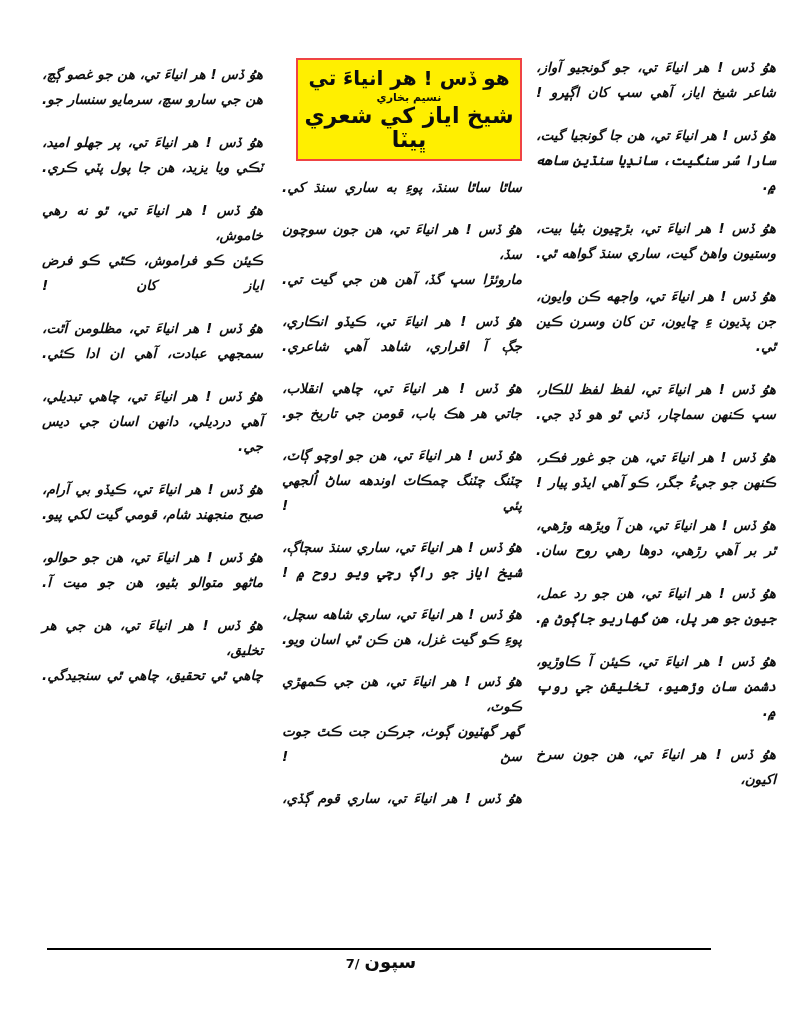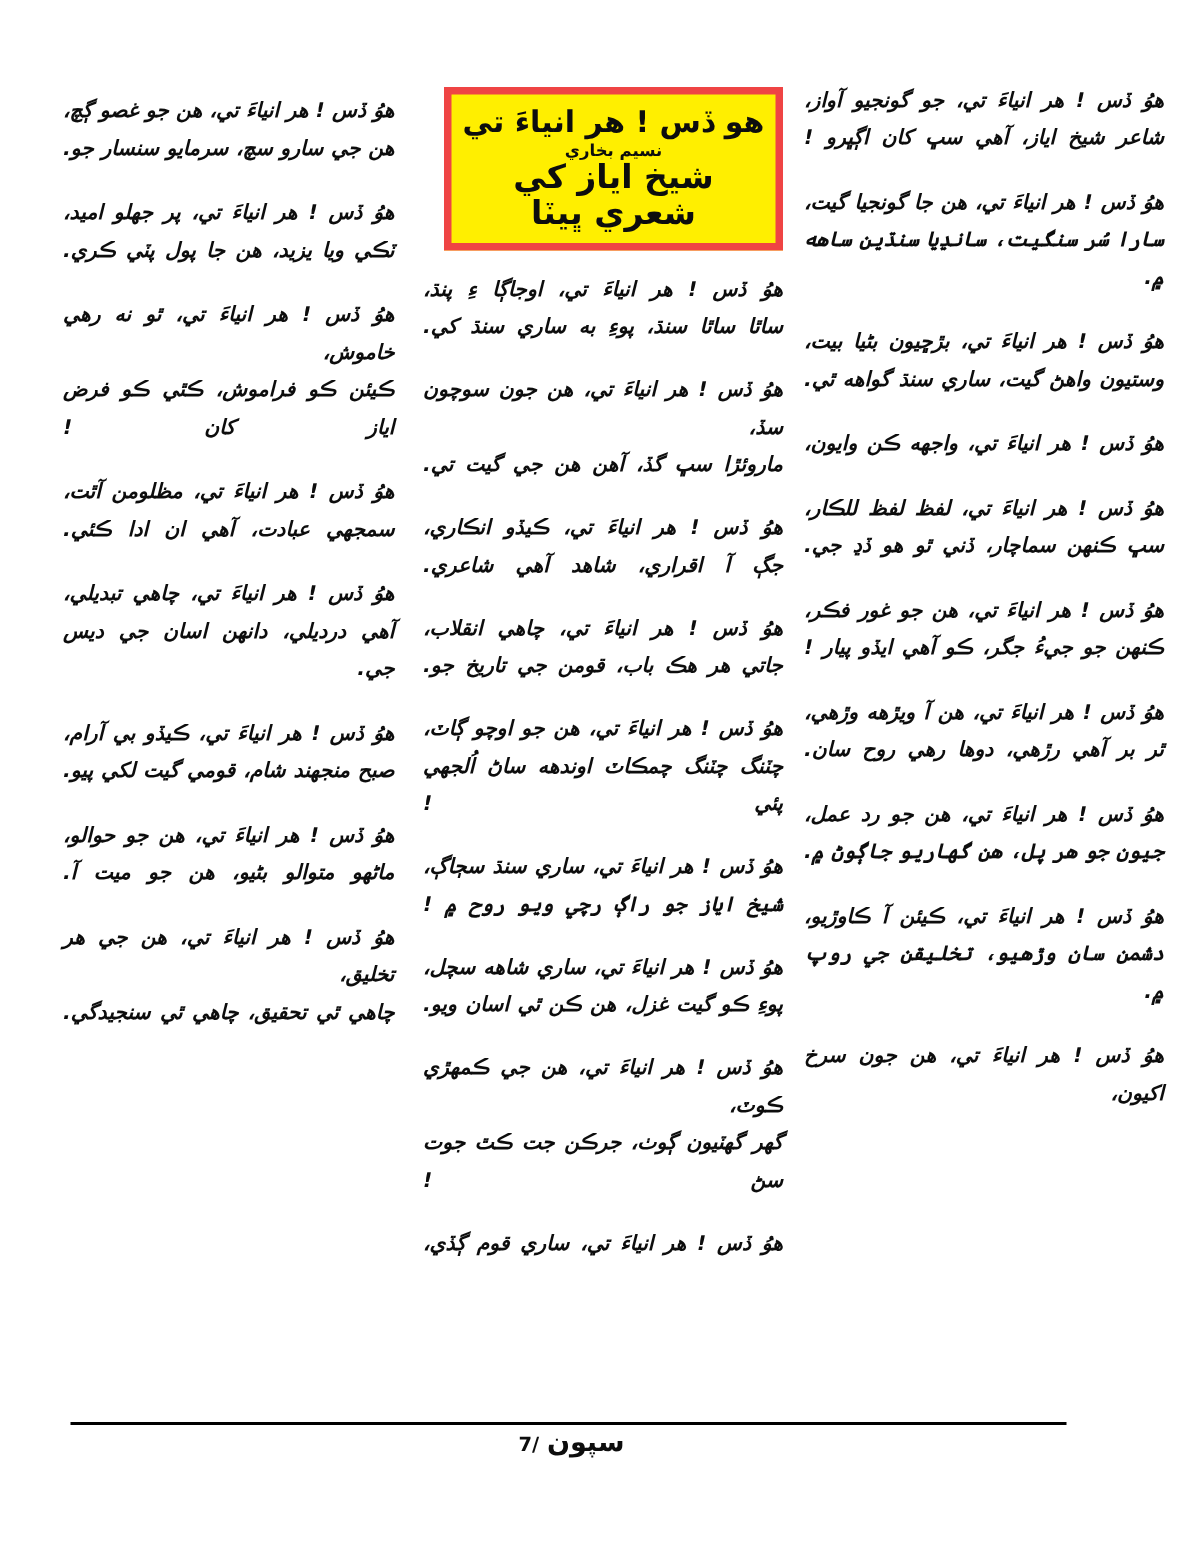--- a/index.html
+++ b/index.html
@@ -8,21 +8,21 @@
     font-family:"DejaVu Sans","Liberation Sans",sans-serif;
     direction:rtl;overflow:hidden;color:#0d0d0d;
   }
   .col{position:absolute;}
   .col-right{top:55px;left:524px;width:252px;}
   .col-middle{top:58px;left:270px;width:252px;}
   .col-left{top:62px;left:30px;width:233px;}
 
   .title-box{
     box-sizing:border-box;width:226px;margin:0 0 14px 0;
-    background:#ffef00;border:5px solid #ef4444;
+    background:#ffef00;border:2px solid #ef4444;
     text-align:center;padding:5px 4px 7px 4px;
   }
   .tb1{font-size:20px;font-weight:bold;line-height:26px;}
   .tb2{font-size:11px;font-weight:bold;line-height:13px;}
   .tb3{font-size:22px;font-weight:bold;line-height:24px;}
 
   .couplet{margin:0 0 18px 12px;font-style:italic;}
   .couplet p.line{
     margin:0;font-size:13.6px;font-weight:bold;line-height:25px;
     text-align:justify;text-align-last:justify;
@@ -49,20 +49,21 @@
     <div class="couplet">
       <p class="line">هوُ ڏس ! هر انياءَ تي، هن جا گونجيا گيت،</p>
       <p class="line">سارا سُر سنگيت، سانڍيا سنڌين ساهه ۾.</p>
     </div>
     <div class="couplet">
       <p class="line">هوُ ڏس ! هر انياءَ تي، بڙڇيون بڻيا بيت،</p>
       <p class="line">وستيون واهڻ گيت، ساري سنڌ گواهه ٿي.</p>
     </div>
     <div class="couplet">
       <p class="line">هوُ ڏس ! هر انياءَ تي، واجهه ڪن وايون،</p>
+      <p class="line">جن پڌيون ءِ ڇايون، تن کان وسرن ڪين ٿي.</p>
     </div>
     <div class="couplet">
       <p class="line">هوُ ڏس ! هر انياءَ تي، لفظ لفظ للڪار،</p>
       <p class="line">سڀ ڪنهن سماچار، ڏني ٿو هو ڏڍ جي.</p>
     </div>
     <div class="couplet">
       <p class="line">هوُ ڏس ! هر انياءَ تي، هن جو غور فڪر،</p>
       <p class="line">ڪنهن جو جيءُ جگر، ڪو آهي ايڏو پيار !</p>
     </div>
     <div class="couplet">
@@ -83,21 +84,20 @@
   </div>
 
 <div class="col col-middle">
   <div class="title-box">
     <div class="tb1">هو ڏس ! هر انياءَ تي</div>
     <div class="tb2">نسيم بخاري</div>
     <div class="tb3">شيخ اياز کي شعري ڀيٽا</div>
   </div>
   <div>
       <div class="couplet">
-        <p class="line">هوُ ڏس ! هر انياءَ تي، اوجاڳا ءِ پنڌ،</p>
         <p class="line">ساٿا ساٿا سنڌ، پوءِ به ساري سنڌ کي.</p>
       </div>
       <div class="couplet">
         <p class="line">هوُ ڏس ! هر انياءَ تي، هن جون سوچون سڏ،</p>
         <p class="line">ماروئڙا سڀ گڏ، آهن هن جي گيت تي.</p>
       </div>
       <div class="couplet">
         <p class="line">هوُ ڏس ! هر انياءَ تي، ڪيڏو انڪاري،</p>
         <p class="line">جڳ آ اقراري، شاهد آهي شاعري.</p>
       </div>

